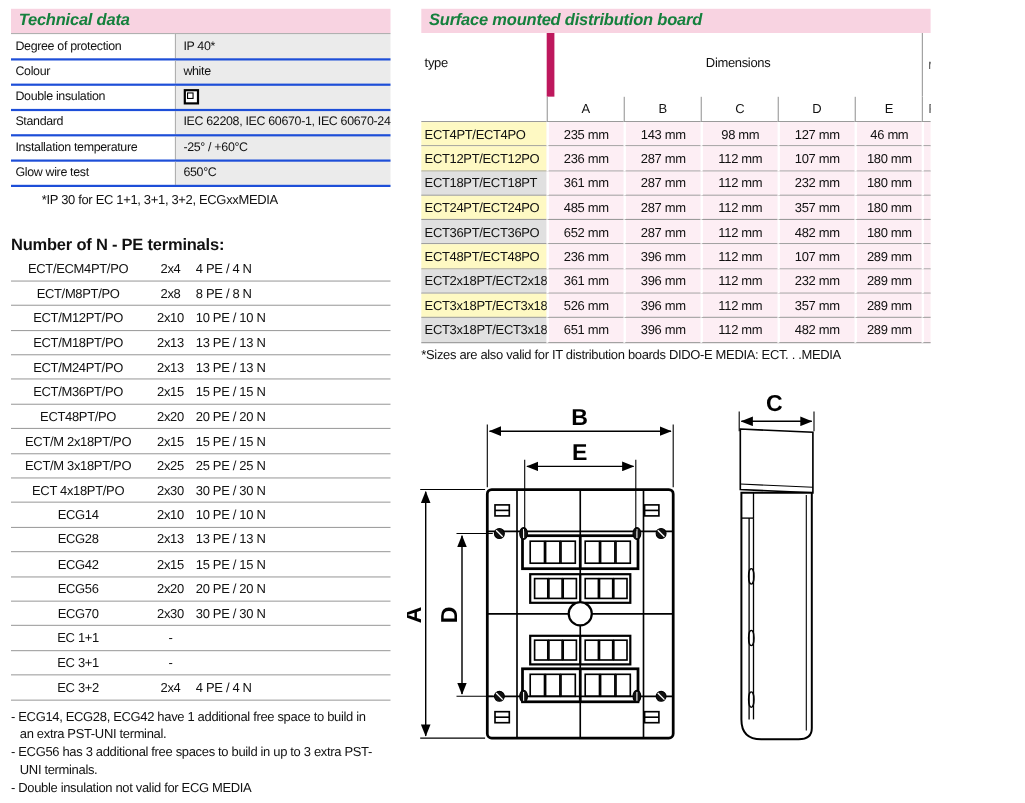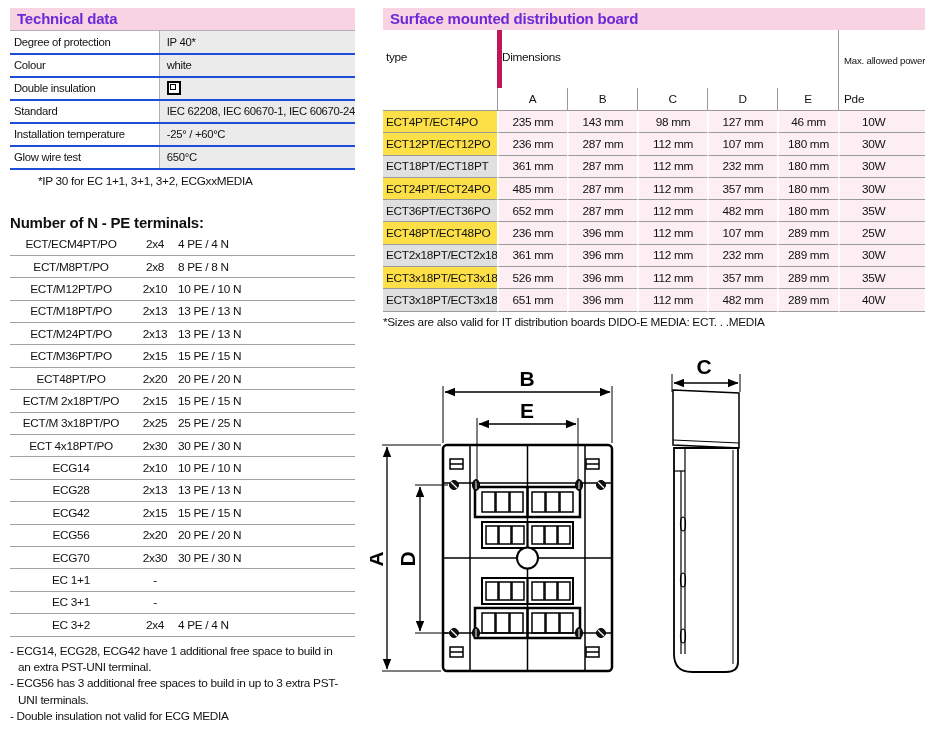--- a/index.html
+++ b/index.html
@@ -2,22 +2,22 @@
 <html><head>
 <meta charset="utf-8">
 <style>
   * { margin:0; padding:0; box-sizing:border-box; }
   html,body { background:#fff; }
   body {
     position:relative; width:932px; height:730px; overflow:hidden;
     font-family:"Liberation Sans", sans-serif; color:#111;
   }
   .title-band {
-    background:#f8d3e1; color:#6d28d9; font-weight:bold; font-size:15px;
-    padding:2px 7px 3px; letter-spacing:-0.2px;
+    background:#f8d3e1; color:#15803d; font-weight:bold; font-size:15px;
+    padding:2px 7px 3px; letter-spacing:-0.2px;font-style:italic;
   }
 
   
   .left-panel { position:absolute; left:10px; top:8px; width:345px; }
   table.tech { width:100%; border-collapse:collapse; border-top:1px solid #b0b0b0; }
   table.tech td {
     height:23px; font-size:11.3px; letter-spacing:-0.3px; white-space:nowrap;
     border-bottom:2px solid #1d4ed8; vertical-align:middle;
   }
   table.tech td.lbl { width:150px; padding-left:4px; background:#fff; }
@@ -30,35 +30,35 @@
   .terminals { margin-top:26px; }
   .terminals h2 { font-size:15px; font-weight:bold; letter-spacing:-0.2px; margin-bottom:3px; }
   .term-row { display:flex; align-items:center; height:22.4px;
     border-bottom:1px solid #a0a0a0; font-size:11.8px; letter-spacing:-0.3px;text-align:center; }
   .term-row .t-name { flex:0 0 122px; }
   .term-row .t-qty  { flex:0 0 46px; }
   .notes { margin-top:6px; font-size:11.8px; line-height:16.4px; width:335px; letter-spacing:-0.3px; }
   .notes div { padding-left:8px; text-indent:-8px; }
 
   
-  .right-panel { position:absolute; left:383px; top:8px; width:542px; }
+  .right-panel { position:absolute; left:383px; top:8px; width:463px; }
   table.board { width:100%; border-collapse:separate; border-spacing:0;
     table-layout:fixed; font-size:11.8px; letter-spacing:-0.3px; }
   table.board td { vertical-align:middle; overflow:hidden; white-space:nowrap; }
   .hrow1 td { height:58px; background:#fff; }
   .h-type { vertical-align:bottom; padding:0 0 4px 3px; }
-  .h-dims { vertical-align:bottom; padding-bottom:4px; border-left:5px solid #be185d; }
+  .h-dims { vertical-align:bottom; text-align:center; padding-bottom:4px; border-left:7px solid #be185d; }
   .h-power { font-size:9.6px; line-height:11.4px; letter-spacing:-0.2px;
     vertical-align:top; padding:3px 2px 0 5px; border-left:1px solid #9a9a9a; white-space:normal; }
   .hrow2 td { height:23px; text-align:center; border-bottom:1px solid #9a9a9a; background:#fff; }
   .hrow2 td.subdim { border-left:1px solid #9a9a9a; }
   .hrow2 td.h-pde { text-align:left; padding-left:5px; border-left:1px solid #9a9a9a; }
   tr.drow td { height:22.3px; border-bottom:1px solid #9a9a9a; border-left:2px solid #fff;
     background:#fdeef4; text-align:center; }
-  tr.drow td.c-type { border-left:none; background:#fde047; text-align:left; padding-left:3px; }
+  tr.drow td.c-type { border-left:none; background:#fef9c3; text-align:left; padding-left:3px; }
   tr.drow.alt td.c-type { background:#e0e0e0; }
   tr.drow td.c-pde { text-align:left; padding-left:22px; }
   .board-note { font-size:11.8px; letter-spacing:-0.3px; margin-top:3px; }
 
   .diagram { position:absolute; left:370px; top:356px; width:560px; height:372px; }
   .diagram svg { display:block; }
 </style>
 </head>
 <body>
 

